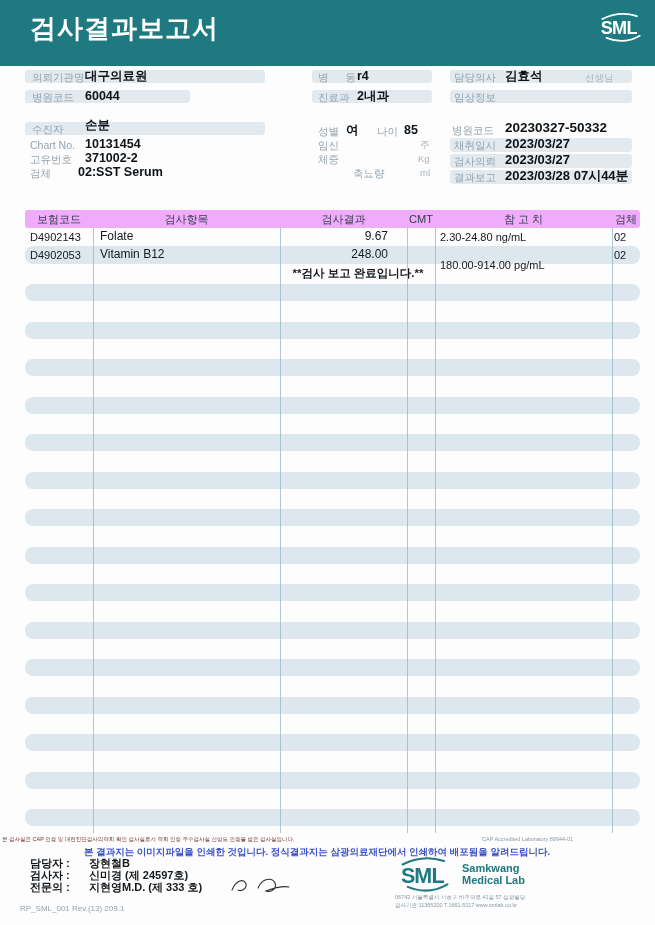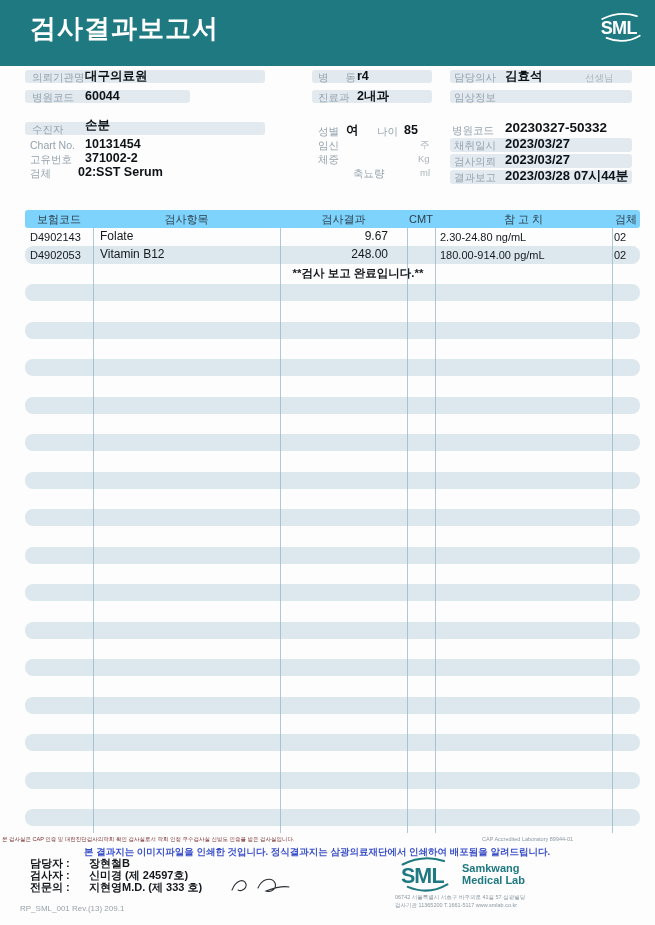--- a/index.html
+++ b/index.html
@@ -9,21 +9,21 @@
   .band{position:absolute;left:0;top:0;width:655px;height:66px;background:#1e7980;}
   .band-title{position:absolute;left:30px;top:11px;font-size:26px;font-weight:bold;color:#fff;letter-spacing:1px;}
   .band-ids{position:absolute;left:497px;top:26px;font-size:11.5px;font-weight:bold;color:#162630;line-height:13.5px;z-index:3;}
   .logo-hdr{position:absolute;right:8px;top:8px;z-index:2;}
   
   .bar{position:absolute;height:13px;background:#e2eaf0;border-radius:3px;}
   .lbl{position:absolute;font-size:10.5px;color:#94a2ad;line-height:14px;white-space:nowrap;}
   .val{position:absolute;font-size:12.5px;font-weight:bold;color:#0d1216;line-height:14px;white-space:nowrap;}
   .unit{position:absolute;font-size:9.5px;color:#aab4bc;line-height:14px;}
   
-  .thead{position:absolute;left:25px;top:210px;width:615px;height:18px;background:#7dd3fc;border-radius:3px;
+  .thead{position:absolute;left:25px;top:210px;width:615px;height:18px;background:#f0abfc;border-radius:3px;
          display:flex;align-items:center;z-index:2;}
   .th{font-size:11px;color:#2e3e49;text-align:center;}
   .cell{position:absolute;font-size:11px;color:#14191e;line-height:18px;white-space:nowrap;z-index:2;}
   .stripe-row{position:absolute;left:25px;width:615px;height:18px;background:#dde8ee;border-radius:8px;z-index:0;}
   .vline{position:absolute;top:228px;width:1px;height:605px;background:rgba(148,182,196,.75);z-index:1;}
   .stripes{position:absolute;left:25px;top:284px;width:615px;z-index:0;}
   .stripes div{height:17px;border-radius:8px;background:#dde8ee;margin-bottom:20.5px;}
   
   .tiny{position:absolute;font-size:5.5px;line-height:7px;white-space:nowrap;}
   .notice{position:absolute;left:84px;top:846px;font-size:9.5px;font-weight:bold;color:#3a50c8;white-space:nowrap;}
@@ -136,21 +136,21 @@
     <span class="cell" style="left:280px;top:227px;width:108px;text-align:right;font-size:12px;">9.67</span>
     <span class="cell" style="left:440px;top:228px;">2.30-24.80 ng/mL</span>
     <span class="cell" style="left:614px;top:228px;">02</span>
   </div>
 
   <div class="stripe-row" style="top:246px;"></div>
   <div>
     <span class="cell" style="left:30px;top:246px;">D4902053</span>
     <span class="cell" style="left:100px;top:245px;font-size:12px;">Vitamin B12</span>
     <span class="cell" style="left:280px;top:245px;width:108px;text-align:right;font-size:12px;">248.00</span>
-    <span class="cell" style="left:440px;top:246px;">180.00-914.00 pg/mL</span>
+    <span class="cell" style="left:440px;top:256px;">180.00-914.00 pg/mL</span>
     <span class="cell" style="left:614px;top:246px;">02</span>
   </div>
 
   <span class="cell" style="left:278px;top:264px;width:160px;text-align:center;font-weight:bold;font-size:11.5px;">**검사  보고  완료입니다.**</span>
 
   <div class="stripes" id="stripes">
       <div></div>
       <div></div>
       <div></div>
       <div></div>

